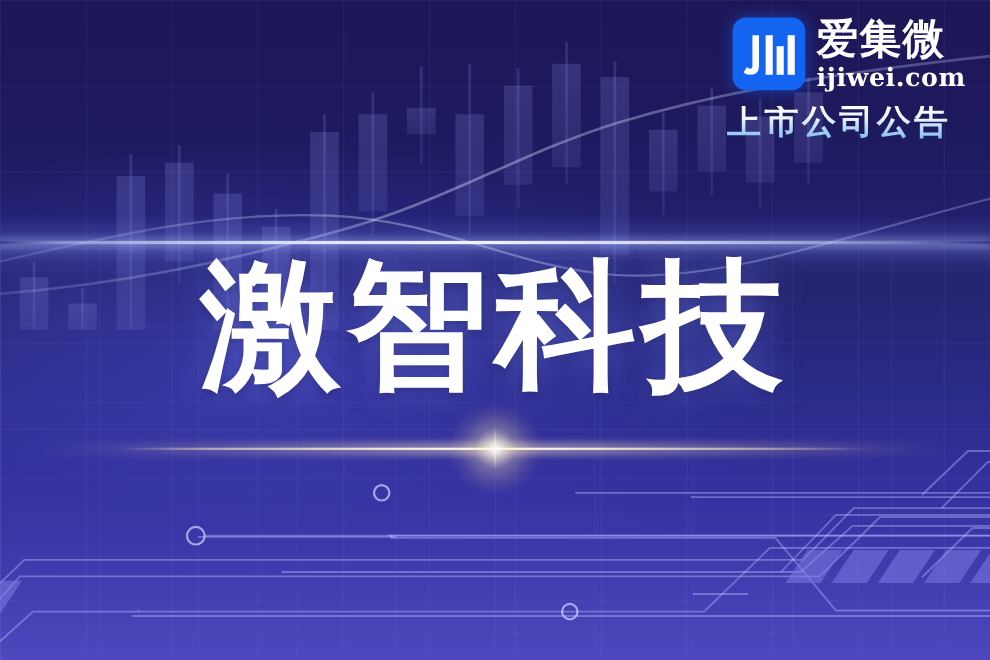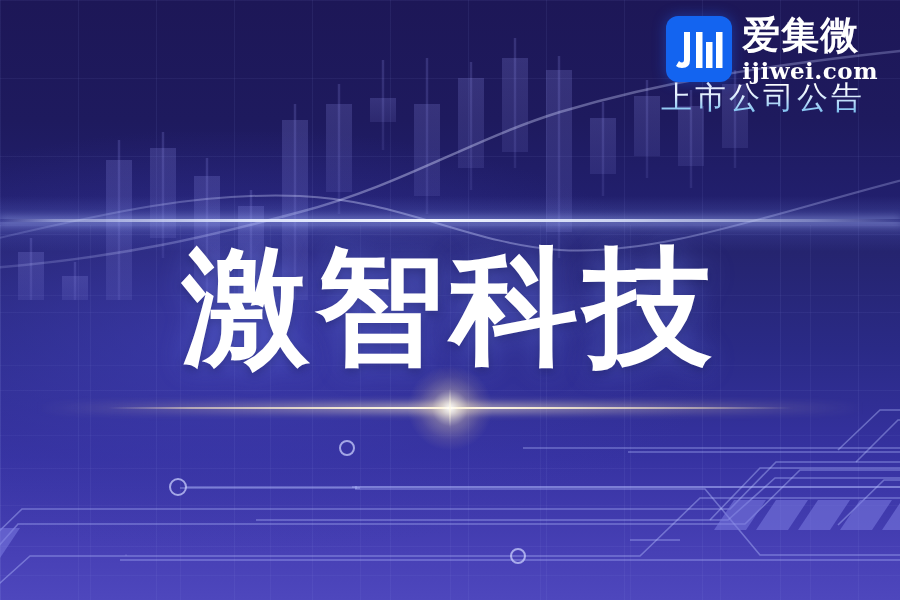--- a/index.html
+++ b/index.html
@@ -169,21 +169,21 @@
     width: 900px; height: 600px;
     pointer-events: none;
   }
 
   
   .title {
     position: absolute;
     left: 0; right: 0;
     top: 238px;
     text-align: center;
-    font-family: Liberation Sans, sans-serif;
+    font-family: Liberation Mono, monospace;
     font-weight: 700;
     font-size: 128px;
     line-height: 1.08;
     letter-spacing: 6px;
     color: #ffffff;
     text-shadow: 0 0 28px rgba(120,140,255,0.45),
                  0 3px 10px rgba(10,10,60,0.45);
     white-space: nowrap;
   }
 
@@ -227,23 +227,24 @@
     margin-top: 5px;
     white-space: nowrap;
     text-align: left;
   }
   .logo-text-col {
     display: flex;
     flex-direction: column;
     align-items: flex-start;
   }
   .logo-subtitle {
+    margin-top: 14px;
     text-align: center;
     font-family: "DejaVu Sans", "Liberation Sans", sans-serif;
-    font-weight: 400;
+    font-weight: 700;
     font-size: 31px;
     letter-spacing: 3px;
     line-height: 1;
     white-space: nowrap;
     background: linear-gradient(to bottom, #ffffff 0%, #eaf4ff 38%, #a9d4f7 72%, #7cc0ef 100%);
     -webkit-background-clip: text;
     background-clip: text;
     color: transparent;
     -webkit-text-fill-color: transparent;
     text-shadow: none;

